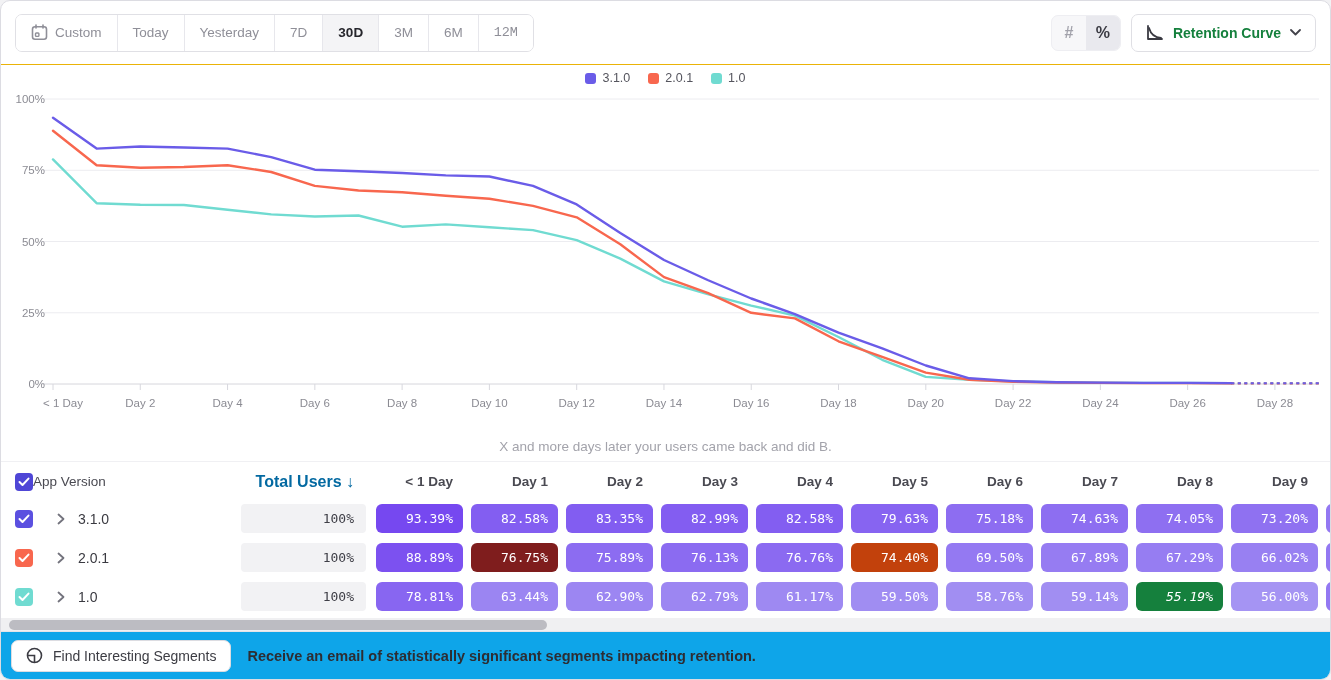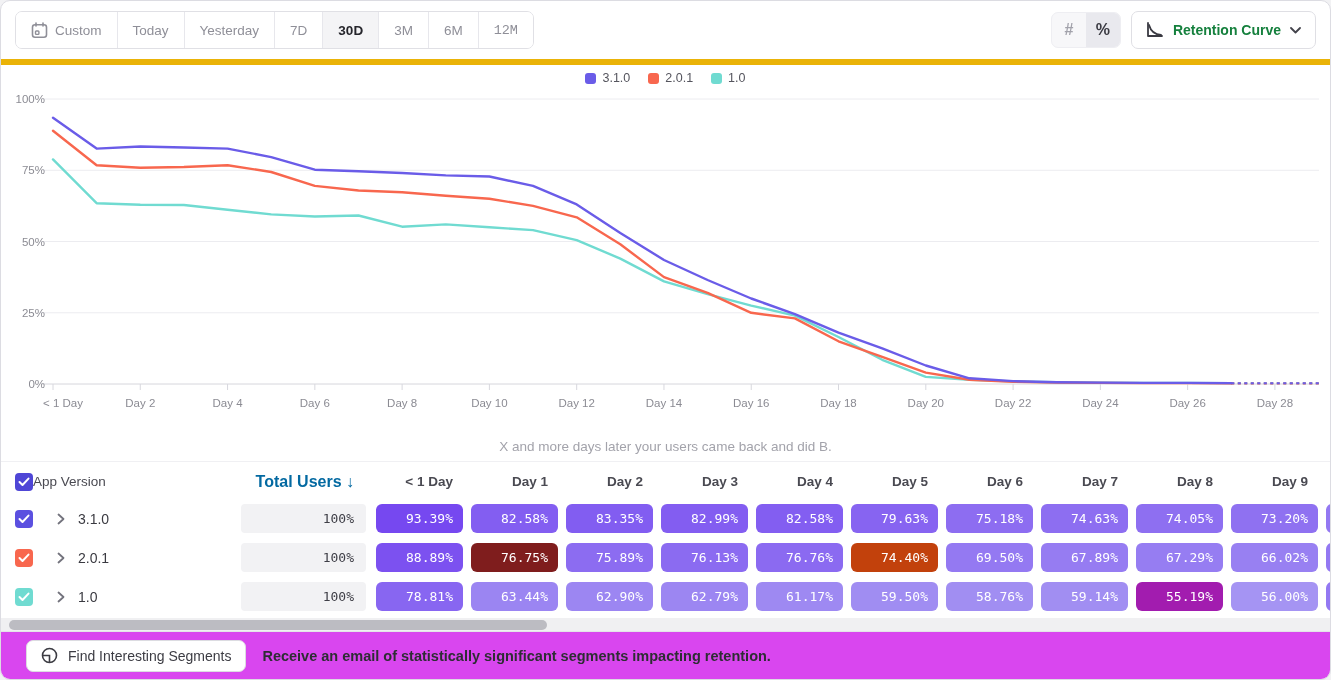--- a/index.html
+++ b/index.html
@@ -5,21 +5,21 @@
   * { margin:0; padding:0; box-sizing:border-box; }
   html,body { background:#f2f2f4; font-family:"Liberation Sans", sans-serif; }
   .app {
     width:1331px; height:680px; background:#fff;
     border:1px solid #dcdce2; border-radius:10px;
     display:flex; flex-direction:column; overflow:hidden; position:relative;
   }
 
   
   .toolbar {
-    height:64px; flex:0 0 64px; border-bottom:6px solid #eab308;
+    height:64px; flex:0 0 64px; border-bottom:1px solid #eab308;
     display:flex; align-items:center; justify-content:space-between;
     padding:0 14px;
   }
   .seg-group {
     display:flex; border:1px solid #e0e0e5; border-radius:7px; overflow:hidden; background:#fff;
   }
   .seg-btn {
     display:flex; align-items:center; gap:7px;
     padding:0 15px; height:36px; font-size:13.5px; color:#8f8f98;
     border-right:1px solid #e7e7ec; cursor:pointer; background:#fff; white-space:nowrap;
@@ -81,22 +81,22 @@
 
   
   .hscroll { height:13px; background:#f0f0f2; position:relative; }
   .hscroll-thumb {
     position:absolute; left:8px; top:1.5px; width:538px; height:10px;
     background:#bcbcc2; border-radius:5px; cursor:pointer;
   }
 
   
   .footer {
-    flex:1 1 auto; background:#d946ef; border-top:1px solid #e4e4e8;
-    display:flex; align-items:center; padding:0 25px; gap:16px;
+    flex:1 1 auto; background:#0ea5e9; border-top:1px solid #e4e4e8;
+    display:flex; align-items:center; padding:0 10px; gap:16px;
   }
   .footer-btn {
     display:flex; align-items:center; gap:10px; background:#fff;
     border:1px solid #dcdce1; border-radius:7px; height:32px; padding:0 14px;
     font-size:14px; color:#3c3c43; cursor:pointer; white-space:nowrap;
   }
   .footer-msg { font-size:14.5px; font-weight:700; color:#2d2d33; }
 
   svg { display:block; }
 </style>
@@ -321,21 +321,21 @@
           </div>
           <div class="total-cell">100%</div>
           <div class="pill" style="background: rgb(136, 102, 241);">78.81%</div>
           <div class="pill" style="background: rgb(155, 133, 242);">63.44%</div>
           <div class="pill" style="background: rgb(156, 134, 242);">62.90%</div>
           <div class="pill" style="background: rgb(156, 134, 242);">62.79%</div>
           <div class="pill" style="background: rgb(158, 137, 242);">61.17%</div>
           <div class="pill" style="background: rgb(160, 141, 242);">59.50%</div>
           <div class="pill" style="background: rgb(161, 142, 242);">58.76%</div>
           <div class="pill" style="background: rgb(161, 142, 242);">59.14%</div>
-          <div class="pill" style="background: #a21caf;">55.19%</div>
+          <div class="pill" style="background: #15803d; font-style: italic;">55.19%</div>
           <div class="pill" style="background: rgb(165, 148, 243);">56.00%</div>
           <div class="pill" style="background: rgb(147, 120, 242);"></div>
         </div>
       </div>
   </div>
 
   <div class="hscroll">
     <div class="hscroll-thumb"></div>
   </div>
 

